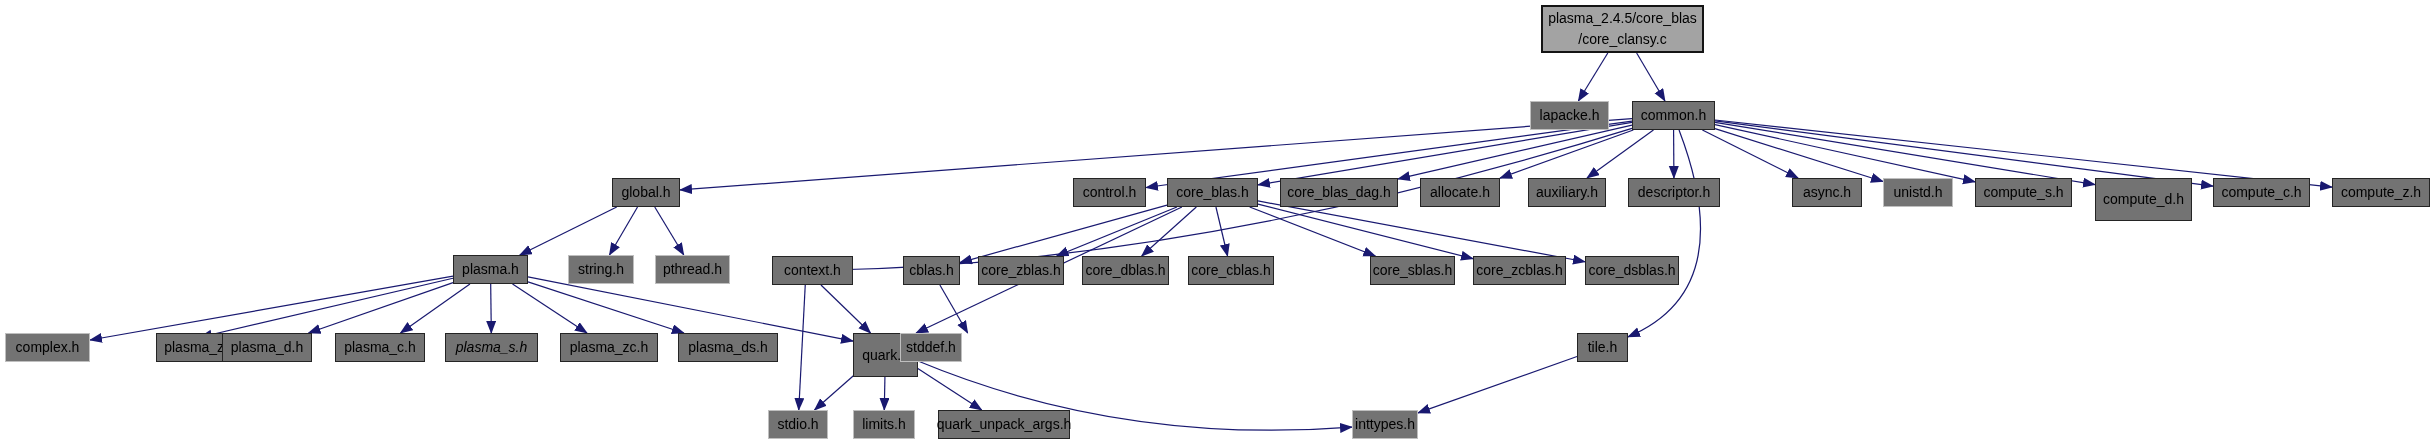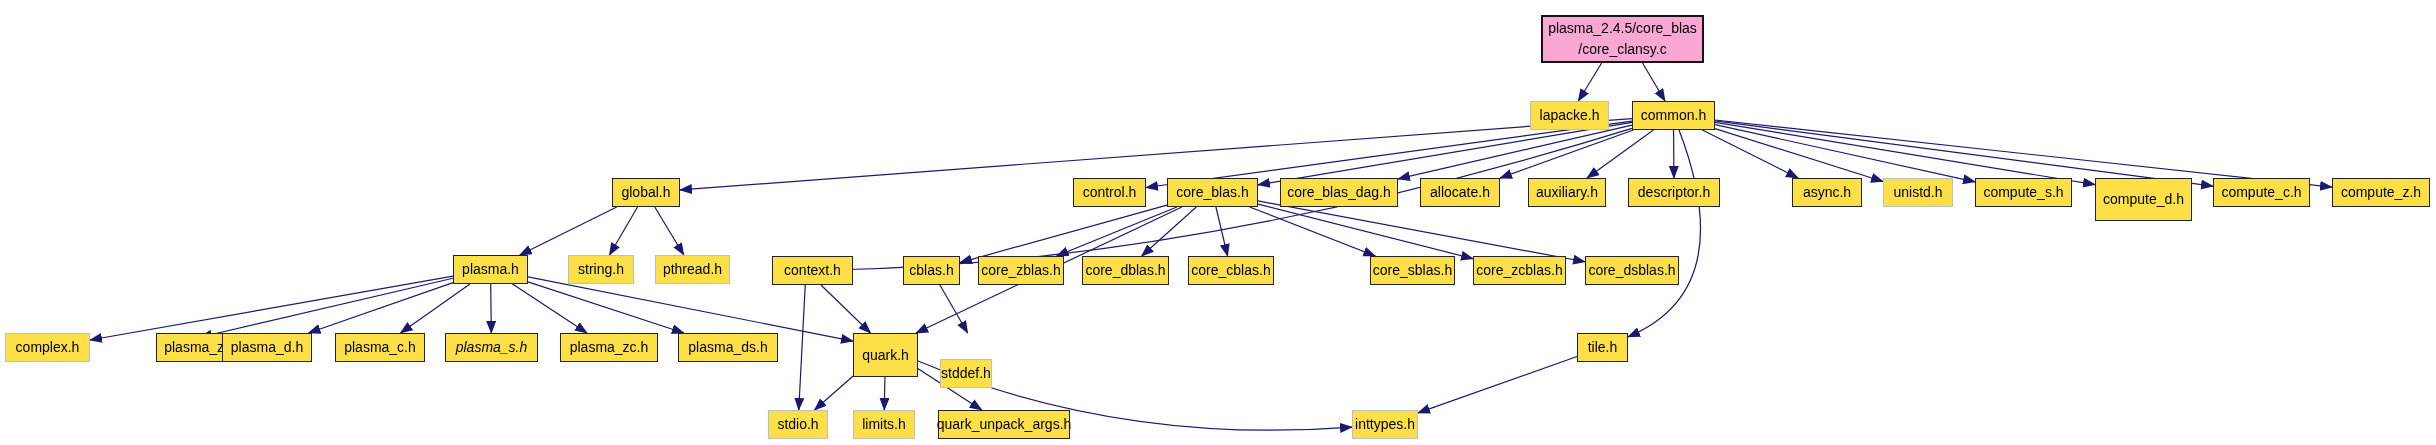--- a/index.html
+++ b/index.html
@@ -1,24 +1,24 @@
 <!DOCTYPE html>
 <html><head>
 <meta charset="utf-8">
 <style>
   html,body{margin:0;padding:0;background:#ffffff;}
   #stage{position:relative;width:2436px;height:445px;background:#ffffff;overflow:hidden;
          font-family:"Liberation Sans","DejaVu Sans",sans-serif;}
   #edge-layer{position:absolute;left:0;top:0;width:2436px;height:445px;pointer-events:none;}
-  .node{position:absolute;box-sizing:border-box;background:#fde047;color:#000000;
+  .node{position:absolute;box-sizing:border-box;background:#737373;color:#000000;
         display:flex;align-items:center;justify-content:center;text-align:center;
         font-size:14px;line-height:21px;white-space:pre-line;cursor:pointer;}
   .node.linked{border:1px solid #242424;}
   .node.plain{border:1px solid #bfbfbf;cursor:default;}
-  .node.root{border:2px solid #141414;background:#f9a8d4;cursor:default;margin-top:10px;}
+  .node.root{border:2px solid #141414;background:#a3a3a3;cursor:default;}
   .edge{fill:none;stroke:#191970;stroke-width:1.2px;}
 </style>
 </head>
 <body>
 
 <div id="stage">
   <svg id="edge-layer" width="2436" height="445" viewBox="0 0 2436 445">
     <defs>
       <marker id="arrow" markerUnits="userSpaceOnUse" markerWidth="14" markerHeight="12" refX="12" refY="5" orient="auto">
         <path d="M0,0 L13,5 L0,10 z" fill="#191970"></path>
@@ -101,19 +101,19 @@
     <div class="node linked" style="left: 1473px; top: 256px; width: 93px; height: 29px;">core_zcblas.h</div>
     <div class="node linked" style="left: 1585px; top: 256px; width: 94px; height: 29px;">core_dsblas.h</div>
     <div class="node plain" style="left: 5px; top: 333px; width: 85px; height: 29px;">complex.h</div>
     <div class="node linked" style="left: 112px; top: 333px; width: 88px; height: 29px; margin-left: 44px;">plasma_z.h</div>
     <div class="node linked" style="left: 222px; top: 333px; width: 90px; height: 29px;">plasma_d.h</div>
     <div class="node linked" style="left: 335px; top: 333px; width: 90px; height: 29px;">plasma_c.h</div>
     <div class="node linked" style="left: 445px; top: 333px; width: 93px; height: 29px; font-style: italic;">plasma_s.h</div>
     <div class="node linked" style="left: 560px; top: 333px; width: 98px; height: 29px;">plasma_zc.h</div>
     <div class="node linked" style="left: 678px; top: 333px; width: 100px; height: 29px;">plasma_ds.h</div>
     <div class="node linked" style="left: 853px; top: 333px; width: 65px; height: 44px;">quark.h</div>
-    <div class="node plain" style="left: 940px; top: 333px; width: 52px; height: 29px; margin-top: 26px;">stddef.h</div>
+    <div class="node plain" style="left: 900px; top: 333px; width: 62px; height: 29px;">stddef.h</div>
     <div class="node linked" style="left: 1577px; top: 333px; width: 51px; height: 29px;">tile.h</div>
     <div class="node plain" style="left: 768px; top: 410px; width: 60px; height: 29px;">stdio.h</div>
     <div class="node plain" style="left: 853px; top: 410px; width: 62px; height: 29px;">limits.h</div>
     <div class="node linked" style="left: 938px; top: 410px; width: 132px; height: 29px;">quark_unpack_args.h</div>
     <div class="node plain" style="left: 1352px; top: 410px; width: 66px; height: 29px;">inttypes.h</div>
   </div>
 
 </body></html>

